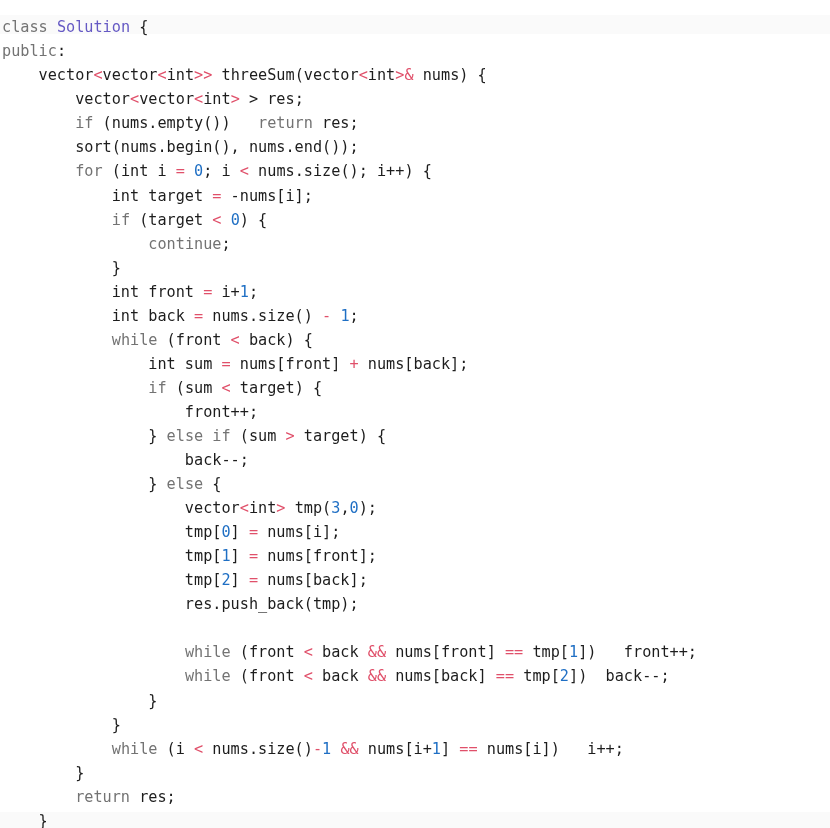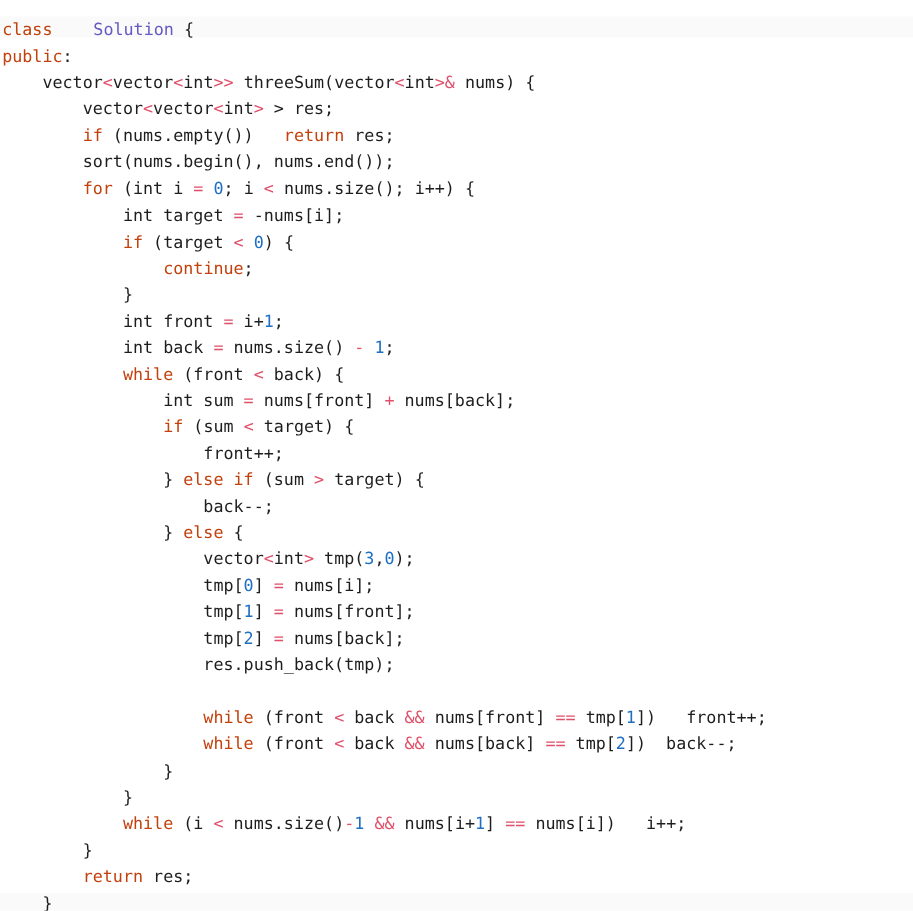--- a/index.html
+++ b/index.html
@@ -46,22 +46,22 @@
     -webkit-font-smoothing: antialiased;
   }
 
   .line {
     white-space: pre;
     height: 24.05px;
     display: block;
   }
 
   
-  .kw   { color: #c2410c; }           
-  .type { color: #6559c4; margin-left: 28px; }           
+  .kw   { color: #737373; }           
+  .type { color: #6559c4; }           
   .num  { color: #1f6fc4; }           
   .op   { color: #e0506a; }           
   .ang  { color: #e0506a; }           
   .pl   { color: #1d1d1d; }           
 </style>
 </head>
 <body>
 
 <div id="code-block">
   <div class="edge-band top"></div>

